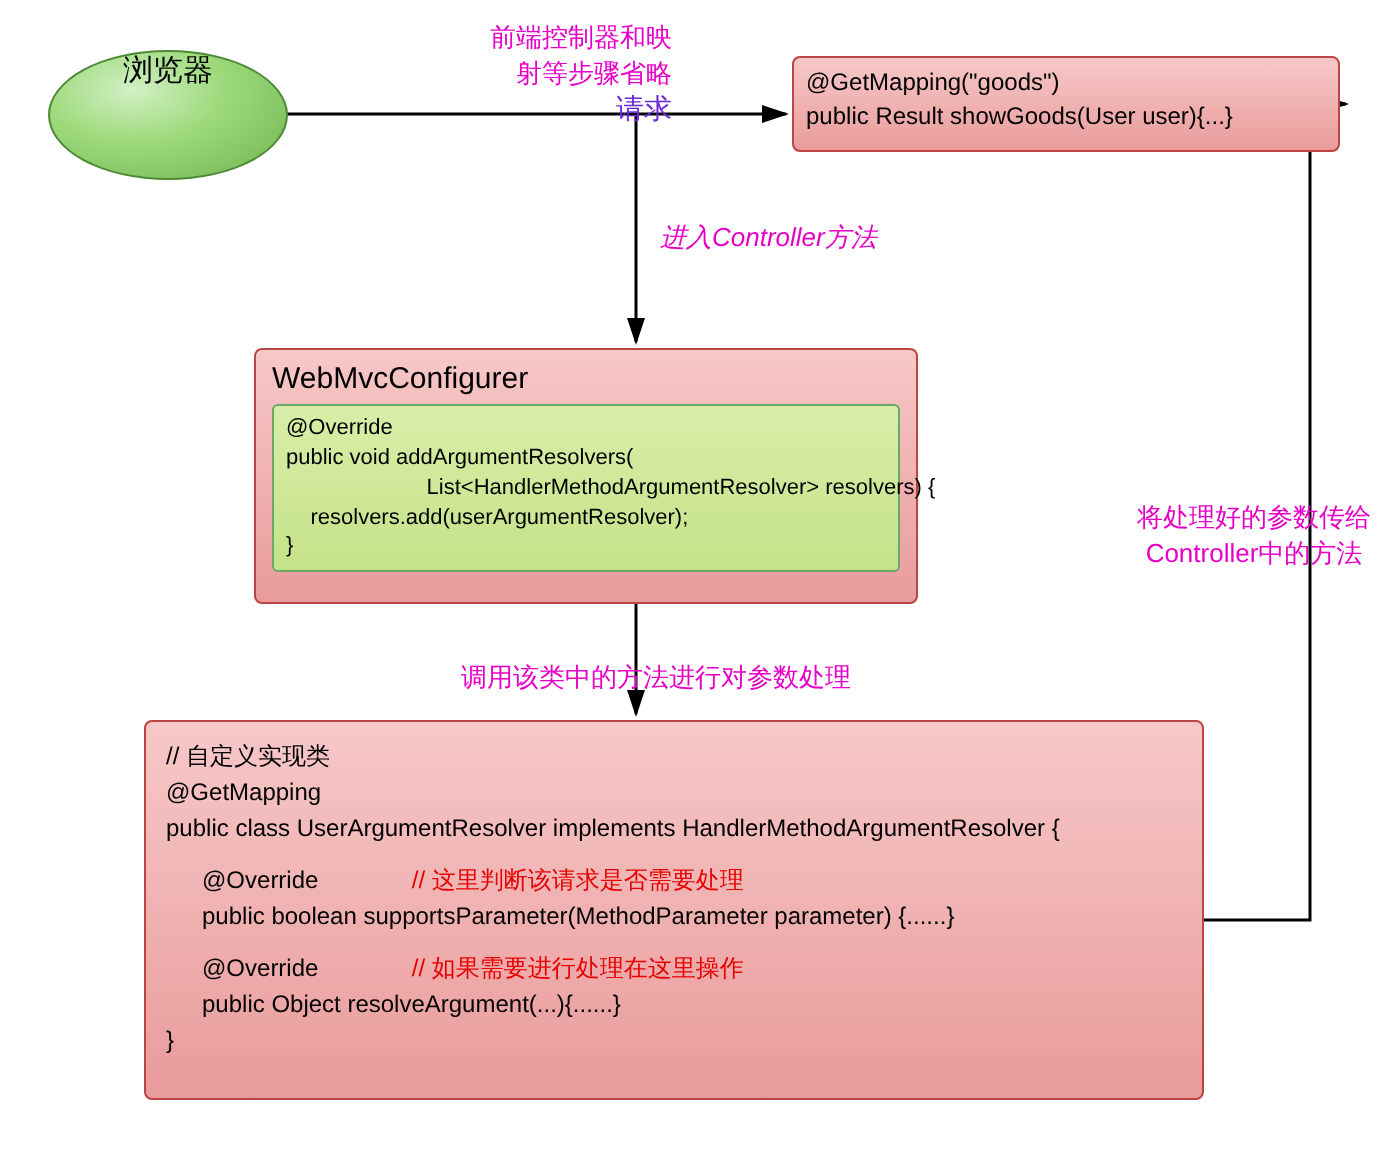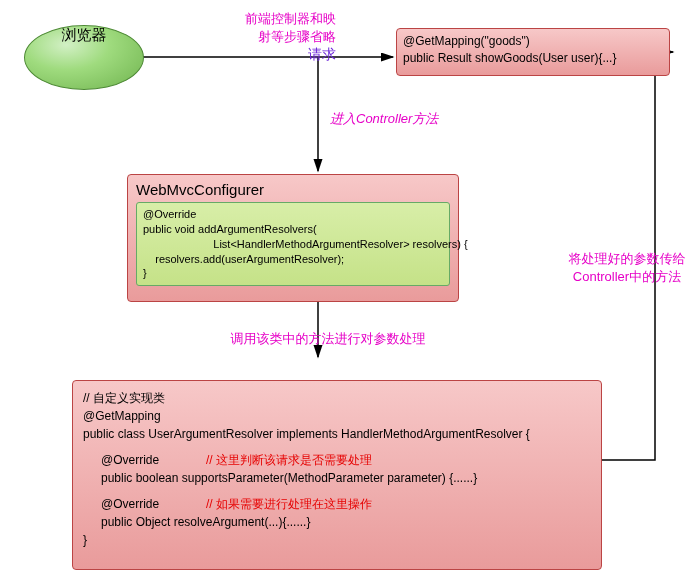--- a/index.html
+++ b/index.html
@@ -12,21 +12,21 @@
   
   .controller{left:396px;top:28px;width:274px;height:48px;border:1px solid #b44;
     background:linear-gradient(#f7c8c8,#e99b9b);border-radius:4px;padding:4px 6px;font-size:12px;line-height:1.4;}
   
   .config-outer{left:127px;top:174px;width:332px;height:128px;border:1px solid #b44;
     background:linear-gradient(#f7c8c8,#e99b9b);border-radius:4px;padding:6px 8px;}
   .config-title{font-size:15px;margin-bottom:4px;}
   .config-inner{border:1px solid #6a6;background:linear-gradient(#d8eea8,#c5e288);border-radius:3px;
     padding:4px 6px;font-size:11px;line-height:1.35;white-space:pre;}
   
-  .resolver{left:72px;top:380px;width:530px;height:190px;border:1px solid #b44;
+  .resolver{left:72px;top:360px;width:530px;height:190px;border:1px solid #b44;
     background:linear-gradient(#f7c8c8,#e99b9b);border-radius:4px;padding:8px 10px;font-size:12px;line-height:1.5;}
   .resolver .redc{color:#e60000;}
   
   .lbl{position:absolute;color:#e600c7;font-size:13px;text-align:center;}
   .blk{display:block;}
   svg.arrows{position:absolute;left:0;top:0;width:699px;height:577px;pointer-events:none;}
 </style>
 </head>
 <body>
 

